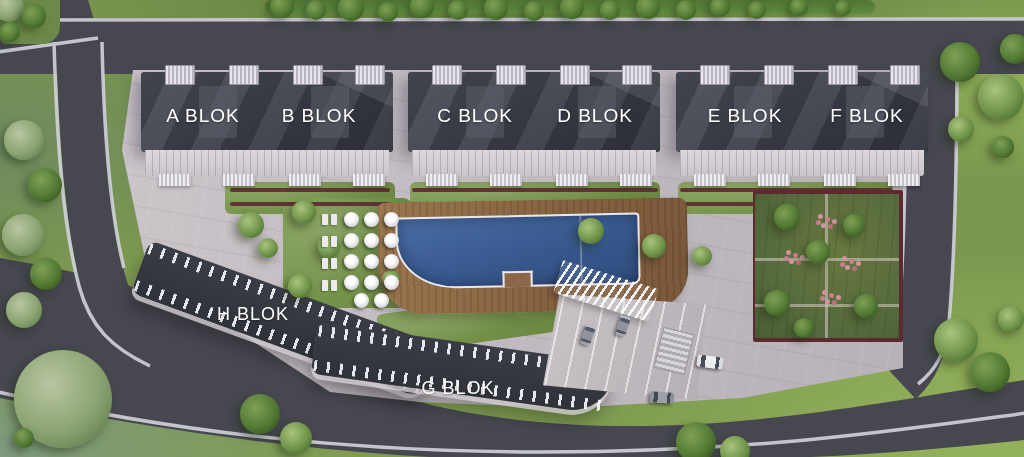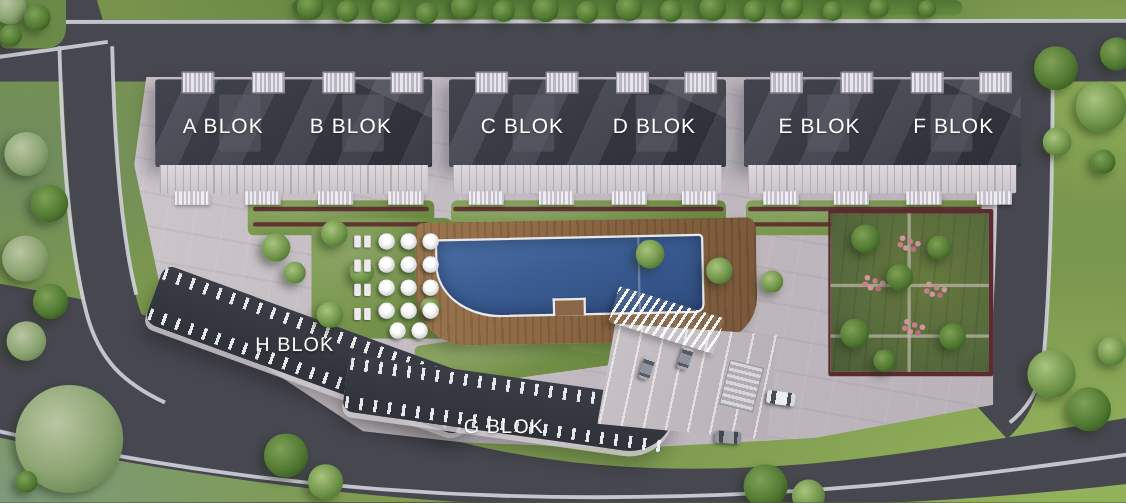--- a/index.html
+++ b/index.html
@@ -293,16 +293,16 @@
   <i class="tree dark" style="left:843px;top:214px;width:22px;height:22px;"></i>
   <i class="tree dark" style="left:854px;top:294px;width:24px;height:24px;"></i>
   <i class="tree dark" style="left:794px;top:318px;width:20px;height:20px;"></i>
 
   <div class="blk" style="left:203px;top:116px;">A BLOK</div>
   <div class="blk" style="left:319px;top:116px;">B BLOK</div>
   <div class="blk" style="left:475px;top:116px;">C BLOK</div>
   <div class="blk" style="left:595px;top:116px;">D BLOK</div>
   <div class="blk" style="left:745px;top:116px;">E BLOK</div>
   <div class="blk" style="left:867px;top:116px;">F BLOK</div>
-  <div class="blk small" style="left:268px;top:314px;">H BLOK</div>
+  <div class="blk small" style="left:253px;top:314px;">H BLOK</div>
   <div class="blk small" style="left:458px;top:388px;">G BLOK</div>
 
 </div>
 
 </body></html>

